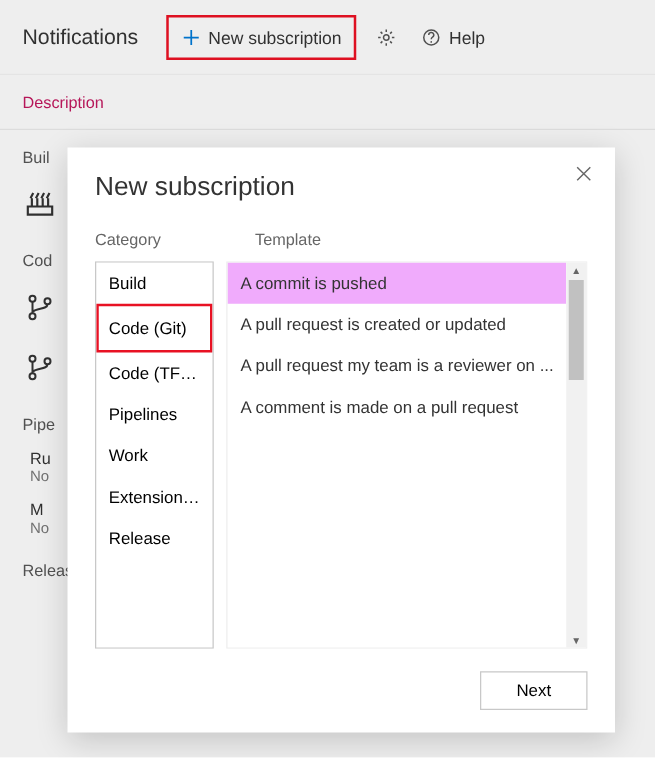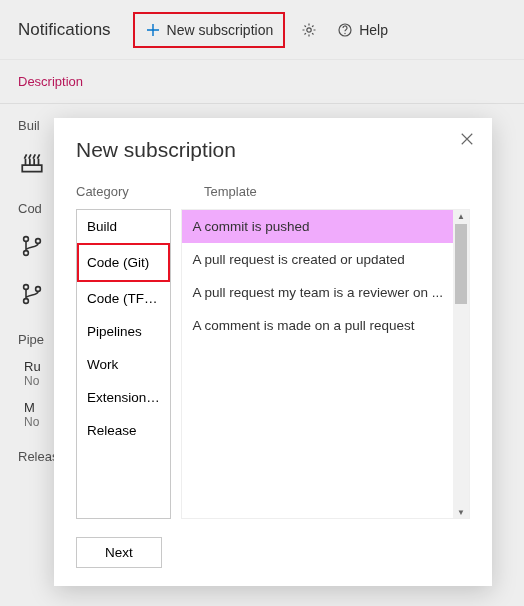--- a/index.html
+++ b/index.html
@@ -37,21 +37,21 @@
     .tpl-wrap { flex: 1; display: flex; border: 1px solid #eee; }
     .tpl-list { flex: 1; overflow-y: auto; }
     .tpl-item { padding: 9px 10px; font-size: 13.5px; color: #333; cursor: pointer; white-space: nowrap; overflow: hidden; text-overflow: ellipsis; }
     .tpl-item.selected { background: #f0abfc; }
     .tpl-scroll { width: 16px; background: #f1f1f1; position: relative; }
     .tpl-scroll-thumb { position: absolute; left: 2px; right: 2px; top: 14px; height: 80px; background: #c1c1c1; }
     .tpl-scroll-arrow { position: absolute; left: 0; right: 0; height: 12px; display: flex; align-items: center; justify-content: center; font-size: 8px; color: #666; }
     .tpl-scroll-arrow.up { top: 0; }
     .tpl-scroll-arrow.down { bottom: 0; }
     
-    .modal-footer { display: flex; gap: 20px; padding-top: 18px; }
+    .modal-footer { display: flex; justify-content: flex-end; gap: 20px; padding-top: 18px; }
     .btn { min-width: 86px; padding: 7px 14px; font-size: 13.5px; background: #fff; border: 1px solid #c8c8c8; cursor: pointer; text-align: center; }
   </style>
 </head>
 <body>
 
 <div class="topbar">
   <div class="topbar-title">Notifications</div>
   <button class="topbar-btn highlight-red">
     <span class="icn">
       <svg viewBox="0 0 16 16" width="16" height="16">

